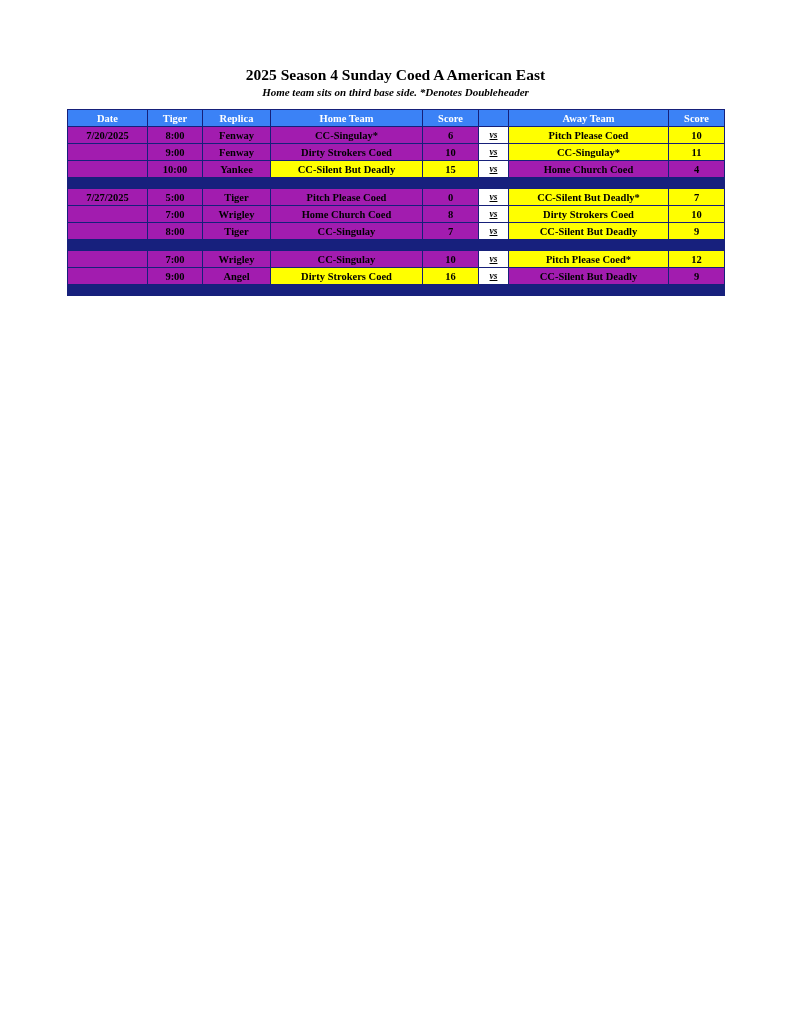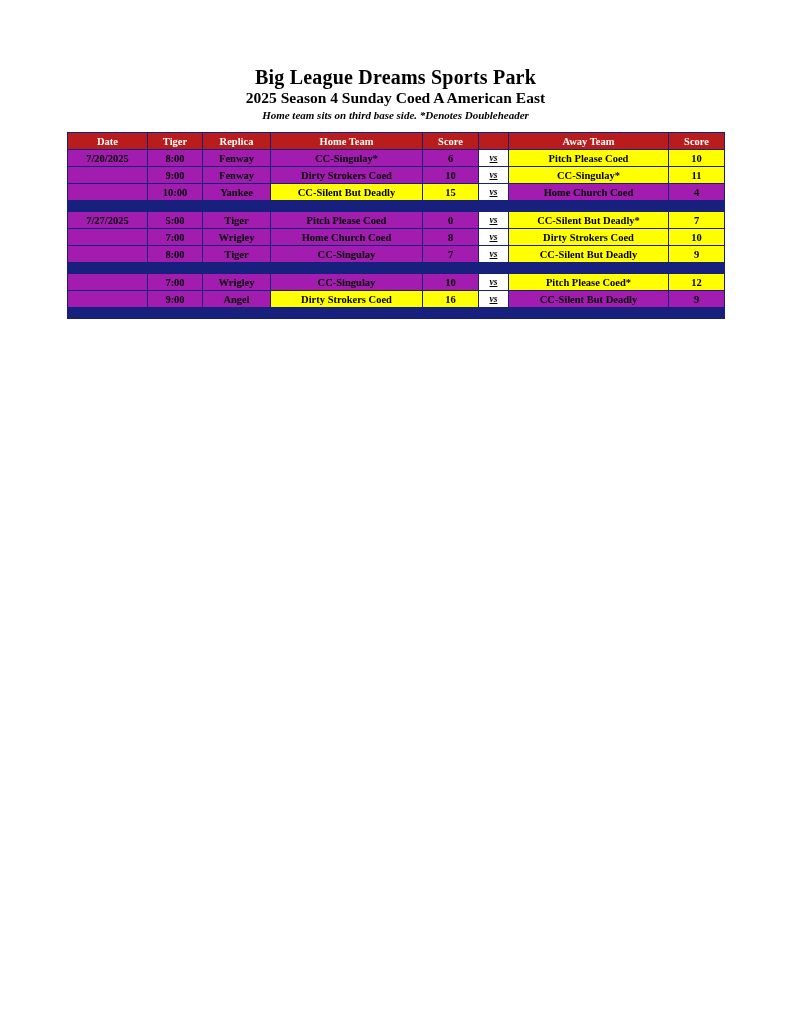--- a/index.html
+++ b/index.html
@@ -57,21 +57,21 @@
     border: 1px solid #16207a;
     padding: 0;
     height: 16px;
     line-height: 15px;
     text-align: center;
     font-weight: bold;
     overflow: hidden;
     white-space: nowrap;
   }
   thead th {
-    background: #b91c1c;
+    background: #3b82f6;
     color: #ffffff;
     font-size: 10.5px;
     height: 15px;
     font-weight: bold;
   }
   col.c-date { width: 80px; }
   col.c-time { width: 55px; }
   col.c-replica { width: 68px; }
   col.c-home { width: 152px; }
   col.c-score1 { width: 56px; }
@@ -100,21 +100,20 @@
   td.date {
     font-size: 10.5px;
   }
 </style>
 </head>
 <body>
 
 <div class="page">
 
   <div class="title-block">
-    <div class="doc-title">Big League Dreams Sports Park</div>
     <div class="doc-subtitle">2025 Season 4 Sunday Coed A American East</div>
     <div class="doc-note">Home team sits on third base side.  *Denotes Doubleheader</div>
   </div>
 
   <div class="schedule-wrap">
     <table class="schedule">
       <colgroup>
         <col class="c-date">
         <col class="c-time">
         <col class="c-replica">

